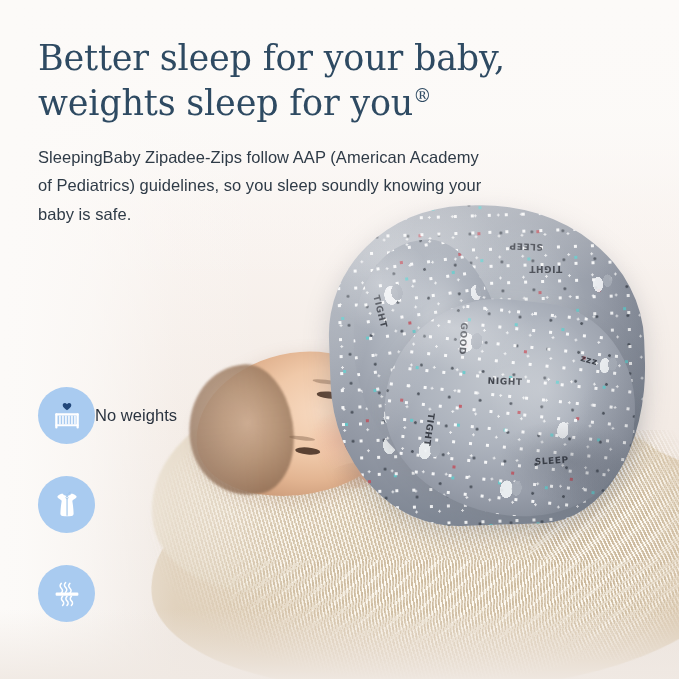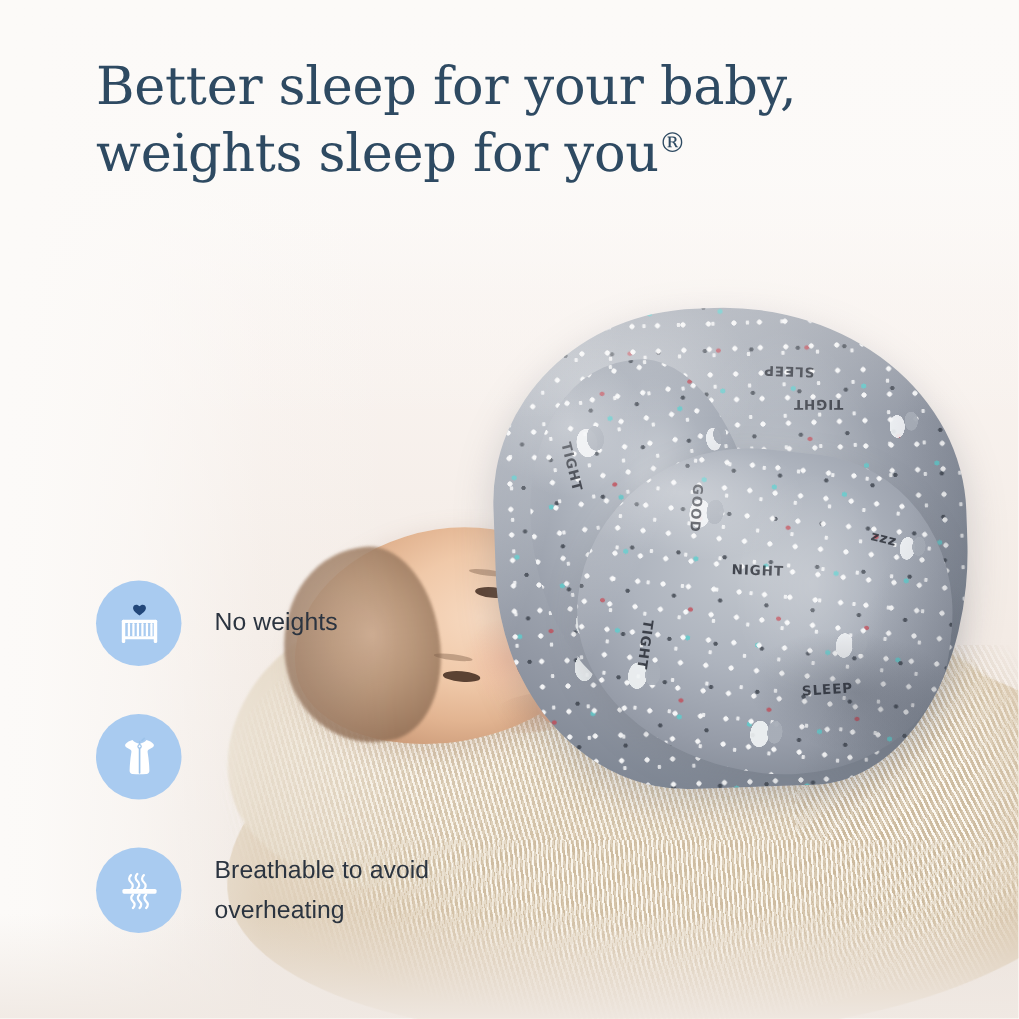--- a/index.html
+++ b/index.html
@@ -310,21 +310,21 @@
         rgba(252,250,248,0) 280px);
     pointer-events:none;
   }
   .bottom-fade {
     position:absolute; left:0; bottom:0; width:679px; height:70px;
     background:linear-gradient(to bottom, rgba(244,238,233,0), rgba(240,233,227,.92));
     pointer-events:none;
   }
 
   
-  .content { position:absolute; inset:0;margin-left:26px; }
+  .content { position:absolute; inset:0; }
 
   .headline {
     position:absolute;
     left:38px; top:36px;
     width:520px;
     font-family:"DejaVu Serif", "Liberation Serif", serif;
     font-size:35px;
     line-height:1.28;
     font-weight:400;
     color:#2e4a62;
@@ -349,21 +349,20 @@
 
   .features {
     position:absolute;
     left:38px; top:387px;
     width:300px;
   }
   .feature {
     position:relative;
     display:flex;
     align-items:center;
-    gap:22px;
     margin-bottom:32px;
   }
   .feature:last-child { margin-bottom:0; }
 
   .f-icon {
     flex:0 0 auto;
     width:57px; height:57px;
     border-radius:50%;
     background:#a9cbf0;
     display:flex;
@@ -456,20 +455,21 @@
     <div class="bottom-fade"></div>
   </div>
 
   <div class="content">
 
     <h1 class="headline">
       <span>Better sleep for your baby,</span><br>
       <span>weights sleep for you</span><span class="reg">®</span>
     </h1>
 
+    <p class="subcopy">SleepingBaby Zipadee-Zips follow AAP (American Academy of Pediatrics) guidelines, so you sleep soundly knowing your baby is safe.</p>
 
     <div class="features">
 
       <div class="feature">
         <div class="f-icon">
           <svg width="34" height="34" viewBox="0 0 34 34" aria-hidden="true">
             <path d="M17 5.2c-1.5-1.9-4.3-1.2-4.3 1.1 0 2 2.6 3.7 4.3 5 1.7-1.3 4.3-3 4.3-5 0-2.3-2.8-3-4.3-1.1z" fill="#22477a"></path>
             <rect x="5.4" y="14.2" width="23.2" height="2.2" rx="1" fill="#ffffff"></rect>
             <rect x="5.4" y="25.2" width="23.2" height="2.0" rx="1" fill="#ffffff"></rect>
             <rect x="5.2" y="14.2" width="2.3" height="15.4" rx="1" fill="#ffffff"></rect>
@@ -506,19 +506,17 @@
               <path d="M11.3 6.4c-1.6 1.5-1.6 3.3 0 4.8 1.6 1.5 1.6 3.3 0 4.8"></path>
               <path d="M15.6 5.6c-1.6 1.5-1.6 3.3 0 4.8 1.6 1.5 1.6 3.3 0 4.8"></path>
               <path d="M19.9 6.4c-1.6 1.5-1.6 3.3 0 4.8 1.6 1.5 1.6 3.3 0 4.8"></path>
               <path d="M12.6 19.4c-1.5 1.4-1.5 3.1 0 4.5 1.5 1.4 1.5 3.1 0 4.5"></path>
               <path d="M17.0 19.4c-1.5 1.4-1.5 3.1 0 4.5 1.5 1.4 1.5 3.1 0 4.5"></path>
               <path d="M21.4 19.4c-1.5 1.4-1.5 3.1 0 4.5 1.5 1.4 1.5 3.1 0 4.5"></path>
             </g>
             <rect x="5.6" y="15.6" width="22.8" height="3.2" rx="1.1" fill="#ffffff"></rect>
           </svg>
         </div>
-        <div class="f-label" style="white-space:pre-line">Breathable to avoid
-overheating</div>
       </div>
 
     </div>
   </div>
 </div>
 
 </body></html>

